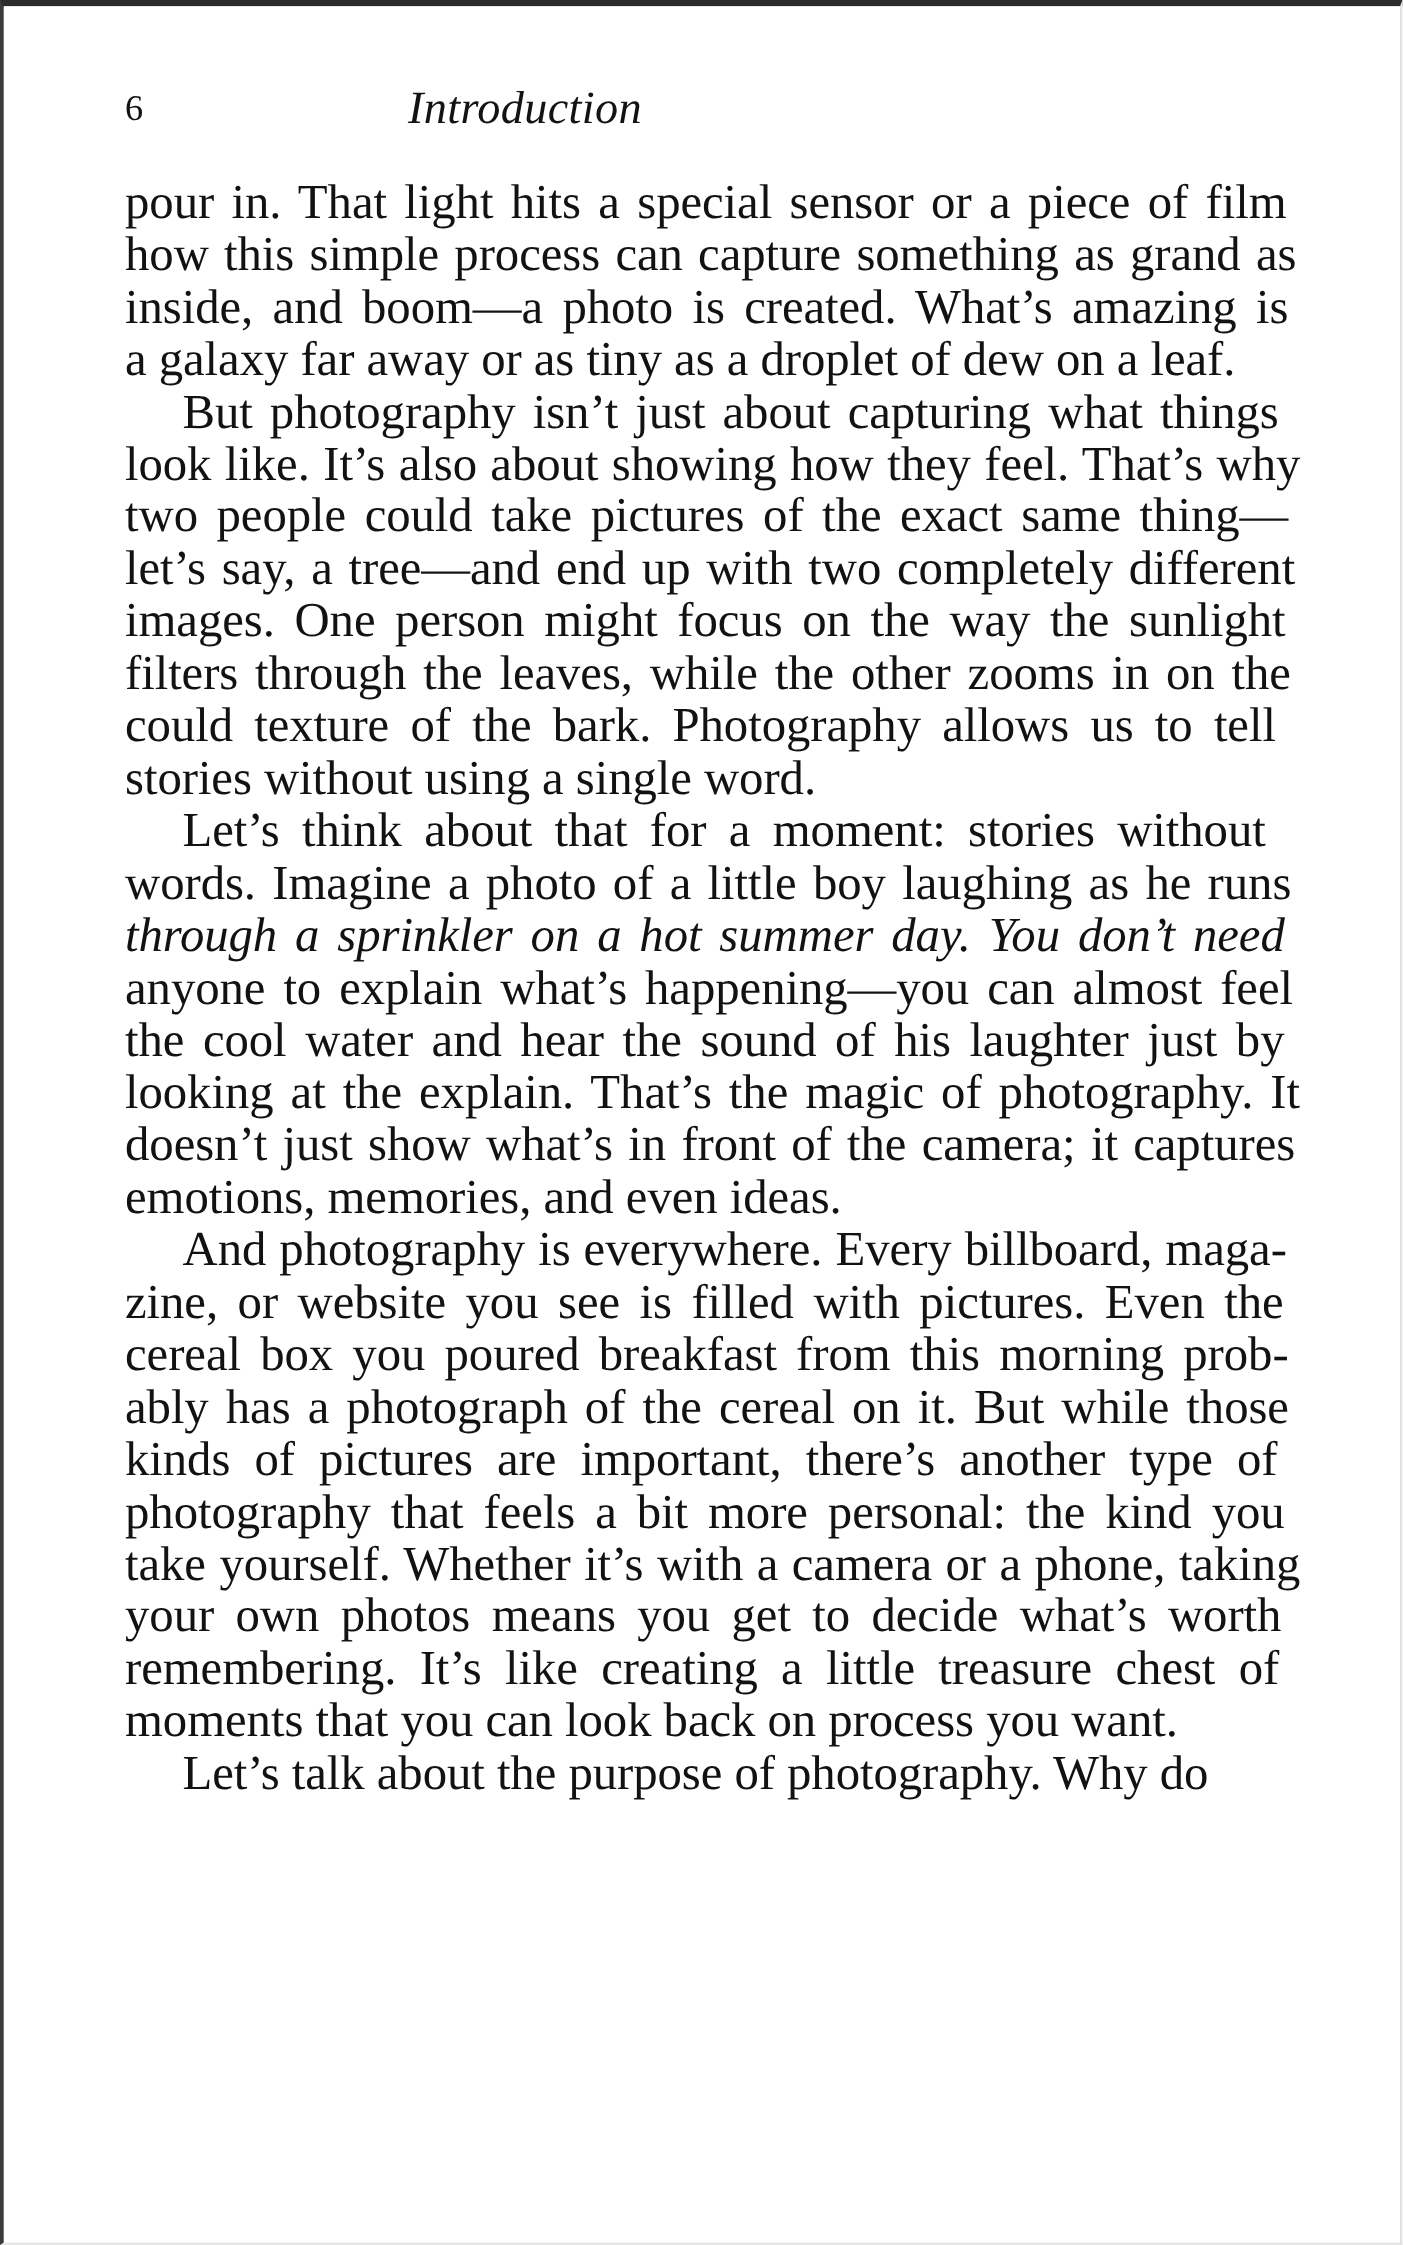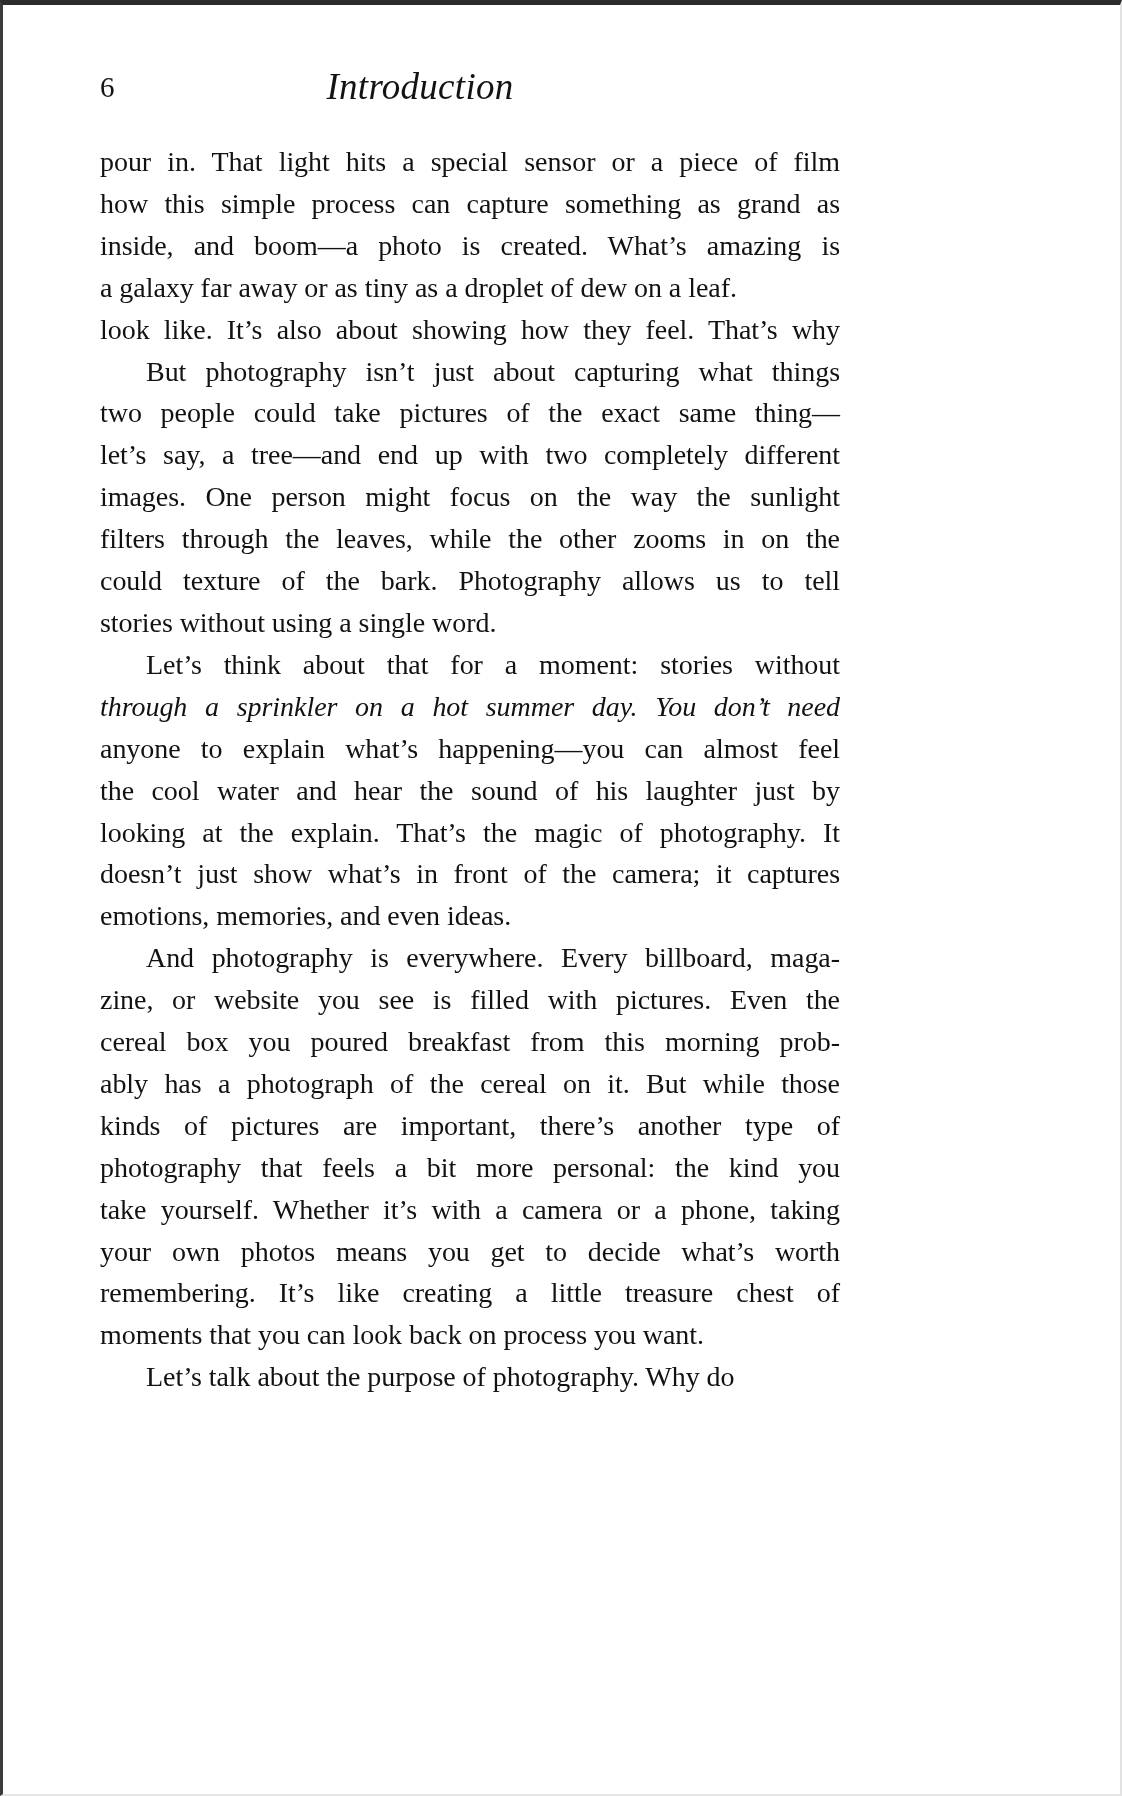--- a/index.html
+++ b/index.html
@@ -75,21 +75,21 @@
     left: 97px;
     top: 136px;
     width: 740px;
   }
 
   p.para {
     margin: 0;
     padding: 0;
     text-align: justify;
     text-align-last: left;
-    font-size: 28px;
+    font-size: 39px;
     line-height: 41.9px;
     letter-spacing: -0.05px;
     word-spacing: 0px;
     color: #121212;
     hyphens: manual;
   }
 
   
   .ln {
     display: block;
@@ -120,32 +120,33 @@
     <div class="textblock">
 
       <p class="para">
         <span class="ln" style="word-spacing: 4.19px;">pour in. That light hits a special sensor or a piece of film</span>
         <span class="ln" style="word-spacing: 2.51px;">how this simple process can capture something as grand as</span>
         <span class="ln" style="word-spacing: 5.75px;">inside, and boom—a photo is created. What’s amazing is</span>
         <span class="ln last">a galaxy far away or as tiny as a droplet of dew on a leaf.</span>
       </p>
 
       <p class="para">
+        <span class="ln indent" style="word-spacing: 3.98px;">But photography isn’t just about capturing what things</span>
         <span class="ln" style="word-spacing: 1.03px;">look like. It’s also about showing how they feel. That’s why</span>
-        <span class="ln indent" style="word-spacing: 3.98px;">But photography isn’t just about capturing what things</span>
         <span class="ln" style="word-spacing: 5.15px;">two people could take pictures of the exact same thing—</span>
         <span class="ln" style="word-spacing: 2.89px;">let’s say, a tree—and end up with two completely different</span>
         <span class="ln" style="word-spacing: 5.98px;">images. One person might focus on the way the sunlight</span>
         <span class="ln" style="word-spacing: 3.78px;">filters through the leaves, while the other zooms in on the</span>
         <span class="ln" style="word-spacing: 7.3px;">could texture of the bark. Photography allows us to tell</span>
         <span class="ln last">stories without using a single word.</span>
       </p>
 
       <p class="para">
         <span class="ln indent" style="word-spacing: 8.18px;">Let’s think about that for a moment: stories without</span>
+        <span class="ln" style="word-spacing: 3.36px;">words. Imagine a photo of a little boy laughing as he runs</span>
         <span class="ln" style="word-spacing: 4.62px; font-style: italic;">through a sprinkler on a hot summer day. You don’t need</span>
         <span class="ln" style="word-spacing: 4.68px;">anyone to explain what’s happening—you can almost feel</span>
         <span class="ln" style="word-spacing: 5.13px;">the cool water and hear the sound of his laughter just by</span>
         <span class="ln" style="word-spacing: 3.92px;">looking at the explain. That’s the magic of photography. It</span>
         <span class="ln" style="word-spacing: 2.57px;">doesn’t just show what’s in front of the camera; it captures</span>
         <span class="ln last">emotions, memories, and even ideas.</span>
       </p>
 
       <p class="para">
         <span class="ln indent" style="word-spacing: 0.76px;">And photography is everywhere. Every billboard, maga-</span>

